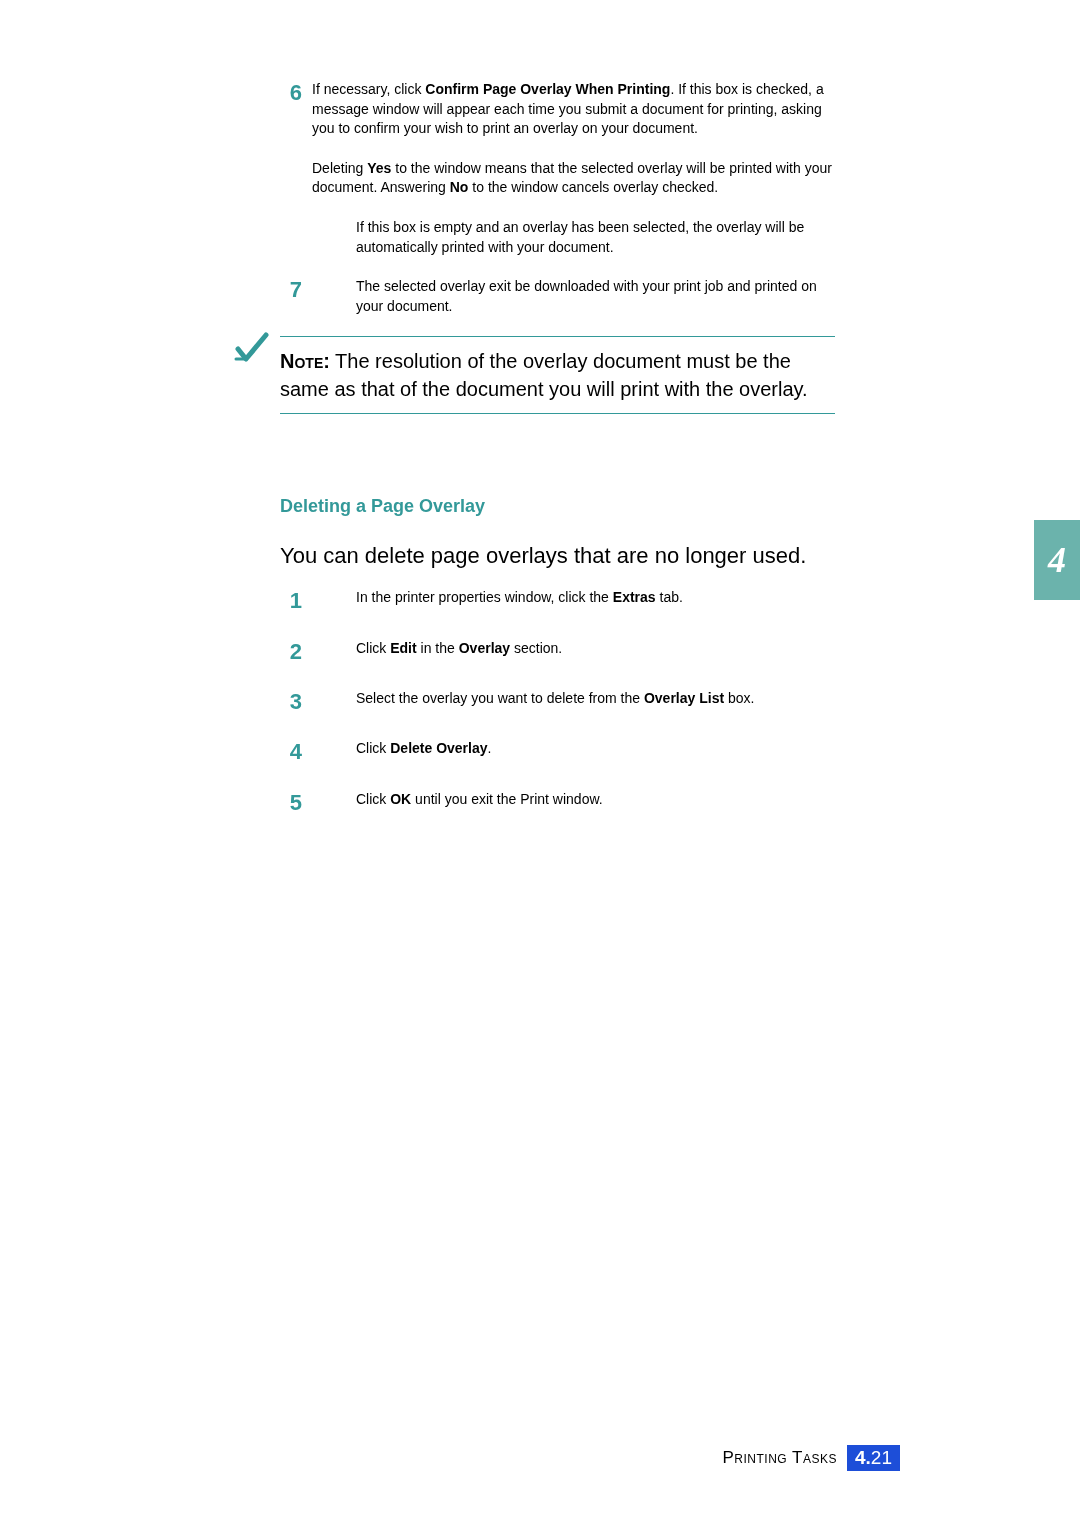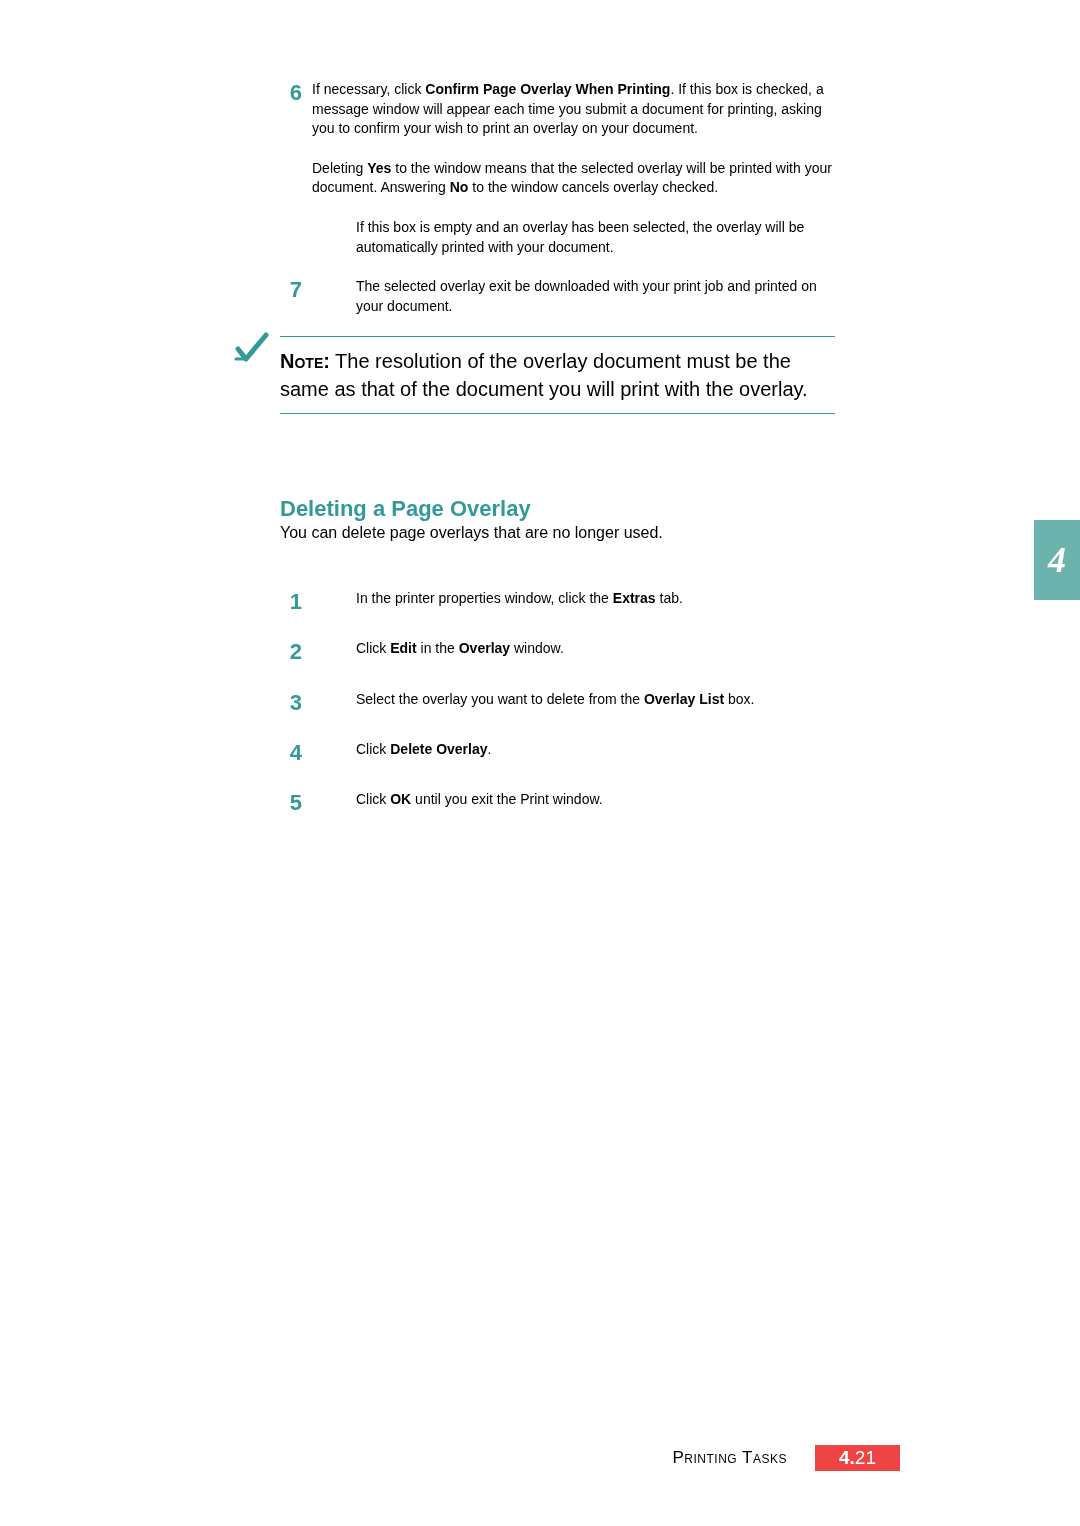--- a/index.html
+++ b/index.html
@@ -51,26 +51,27 @@
   .note-icon {
     position: absolute;
     left: -48px;
     top: -8px;
     width: 40px;
     height: 40px;
   }
   .heading {
     color: #339999;
     font-weight: bold;
-    font-size: 22px;
+    font-size: 18px;
+    margin-bottom: 24px;
   }
   .intro {
-    font-size: 16px;
+    font-size: 22px;
     line-height: 1.4;
-    margin-bottom: 44px;
+    margin-bottom: 16px;
   }
   .section2 .step { margin-bottom: 24px; }
   .chapter-tab {
     position: absolute;
     right: 0;
     top: 520px;
     width: 46px;
     height: 80px;
     background: #6bb3ac;
     color: #fff;
@@ -82,30 +83,30 @@
     justify-content: center;
     font-family: Georgia, serif;
   }
   .footer {
     position: absolute;
     bottom: 55px;
     right: 180px;
     font-size: 17px;
     display: flex;
     align-items: center;
-    gap: 28px;
+    gap: 10px;
   }
   .footer-title {
     font-variant: small-caps;
     letter-spacing: 0.5px;
   }
   .pagenum-box {
-    background: #ef4444;
+    background: #1d4ed8;
     color: #fff;
-    padding: 2px 24px;
+    padding: 2px 8px;
     font-size: 19px;
   }
   .pagenum-box .sub { font-weight: normal; }
   b { font-weight: bold; }
   .smallcaps { font-variant: small-caps; }
 </style>
 </head>
 <body>
 
 <div class="content">
@@ -145,21 +146,21 @@
     <div id="section2steps">
         <div class="step">
           <div class="step-num">1</div>
           <div class="step-body">
             <p><span>In the printer properties window, click the </span><b>Extras</b><span> tab.</span></p>
           </div>
         </div>
         <div class="step">
           <div class="step-num">2</div>
           <div class="step-body">
-            <p><span>Click </span><b>Edit</b><span> in the </span><b>Overlay</b><span> window.</span></p>
+            <p><span>Click </span><b>Edit</b><span> in the </span><b>Overlay</b><span> section.</span></p>
           </div>
         </div>
         <div class="step">
           <div class="step-num">3</div>
           <div class="step-body">
             <p><span>Select the overlay you want to delete from the </span><b>Overlay List</b><span> box.</span></p>
           </div>
         </div>
         <div class="step">
           <div class="step-num">4</div>

